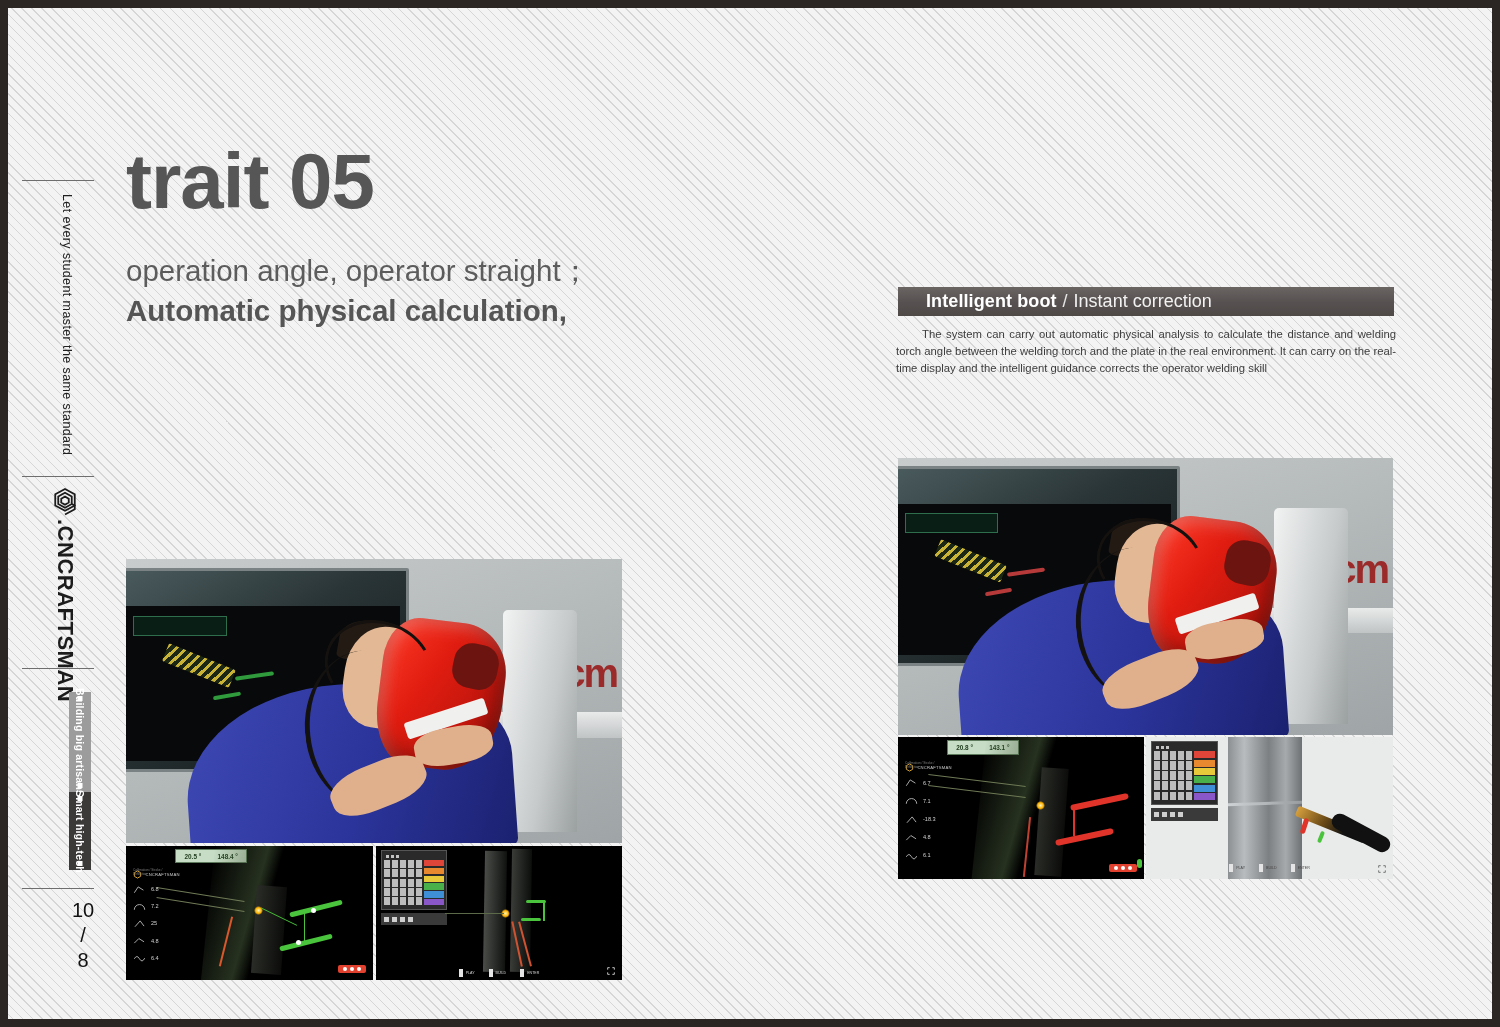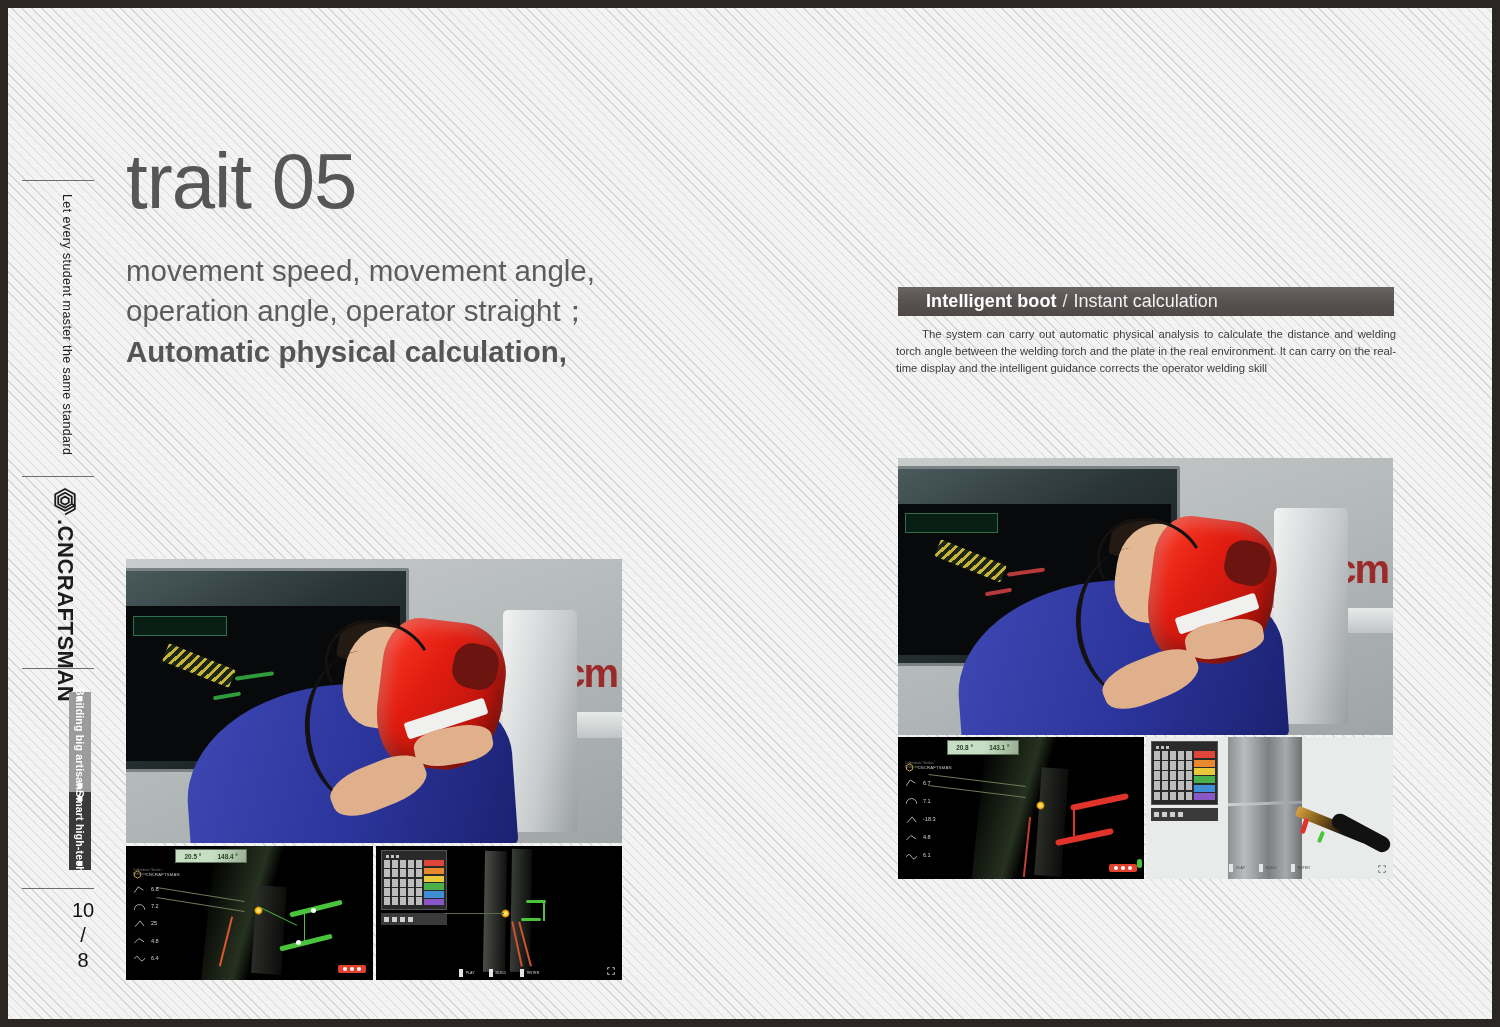--- a/index.html
+++ b/index.html
@@ -75,21 +75,21 @@
   .pagenum{
     position:absolute; left:38px; top:890px; width:46px;
     text-align:center; font-size:20px; color:#111; line-height:1.25;
     font-weight:400;
   }
   .pagenum span{ display:block; }
 
   
   .trait-title{
     position:absolute; left:118px; top:134px;
-    font-size:78px; line-height:1; font-weight:400; color:#565656;
+    font-size:78px; line-height:1; font-weight:700; color:#565656;
     letter-spacing:-1px;
   }
   .lead{
     position:absolute; left:118px; top:243px; width:578px;
     font-size:29.5px; line-height:1.37; color:#5c5c5c; font-weight:300;
     text-align:justify; text-justify:inter-word;
   }
   .lead .strong{ font-weight:700; color:#555; display:block; }
   .lead .l1, .lead .l2{ display:block; }
 
@@ -350,21 +350,20 @@
     <div class="pagenum">
       <span>10</span>
       <span>/</span>
       <span>8</span>
     </div>
   </div>
 
   <div class="trait-title">trait 05</div>
 
   <div class="lead">
-    <span class="l1">movement speed, movement angle,</span>
     <span class="l1">operation angle, operator straight；</span>
     <span class="strong">Automatic physical calculation,</span>
   </div>
 
   <div class="photoblock lp-main">
     <div class="scene">
       <div class="wall"></div>
       <div class="monitor">
         <div class="mon-screen">
           <div class="hudbox"></div>
@@ -550,21 +549,21 @@
       </div>
       <svg class="fs-icon" viewBox="0 0 12 12">
         <path d="M1 4V1h3 M8 1h3v3 M11 8v3H8 M4 11H1V8" fill="none" stroke="#dcdcdc" stroke-width="1.3"></path>
       </svg>
     </div>
   </div>
 
   <div class="rh-bar">
     <span class="b">Intelligent boot</span>
     <span class="sep">/</span>
-    <span class="n">Instant calculation</span>
+    <span class="n">Instant correction</span>
   </div>
 
   <div class="rh-body">The system can carry out automatic physical analysis to calculate the distance and welding torch angle between the welding torch and the plate in the real environment. It can carry on the real-time display and the intelligent guidance corrects the operator welding skill</div>
 
   <div class="photoblock rp-main">
     <div class="scene">
       <div class="wall"></div>
       <div class="monitor">
         <div class="mon-screen">
           <div class="hudbox"></div>

